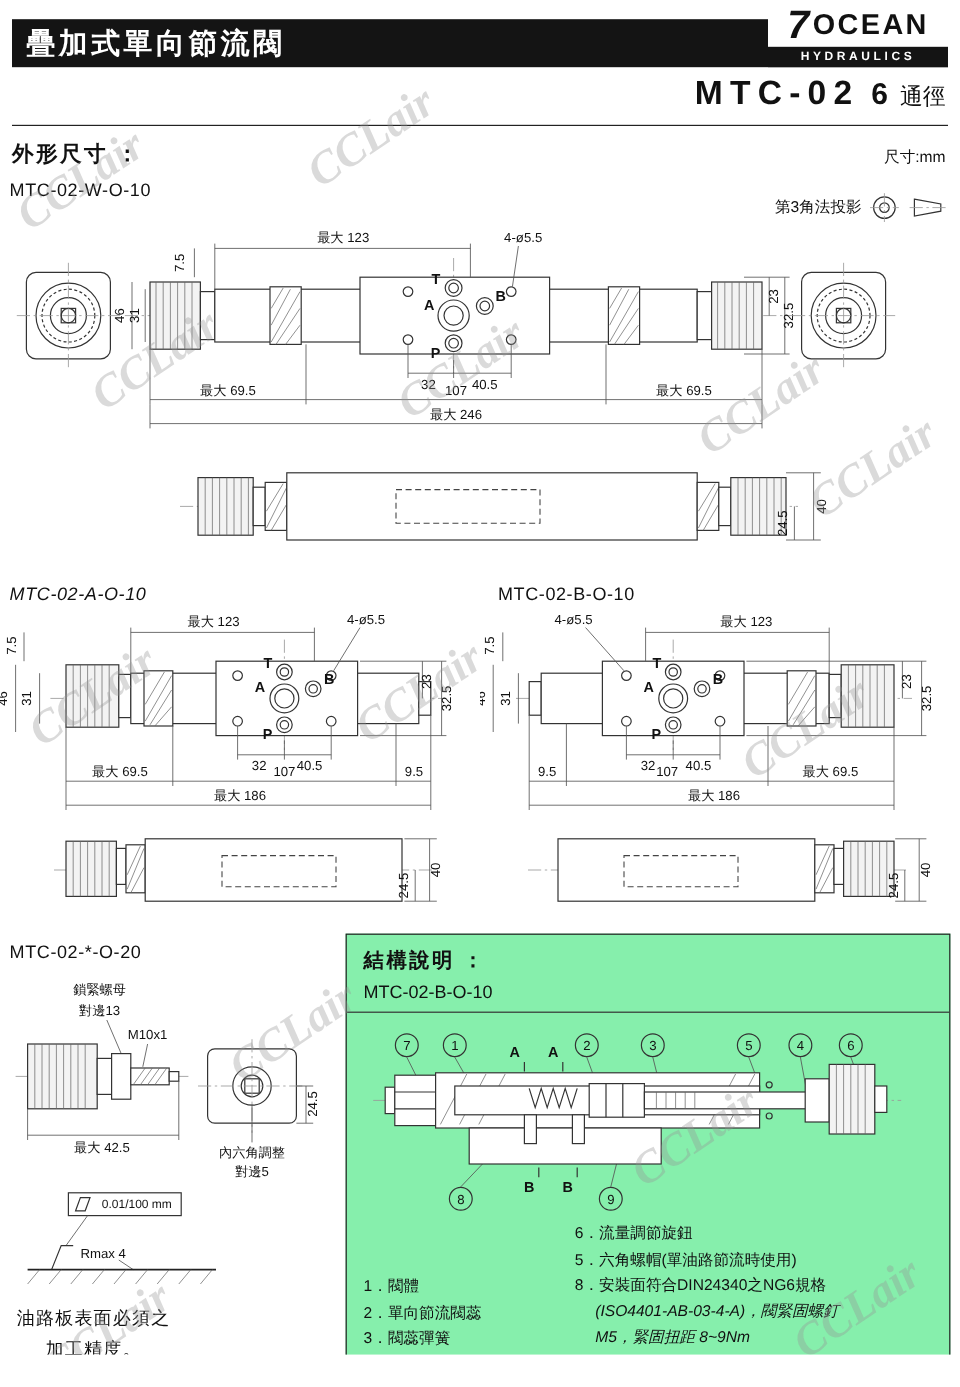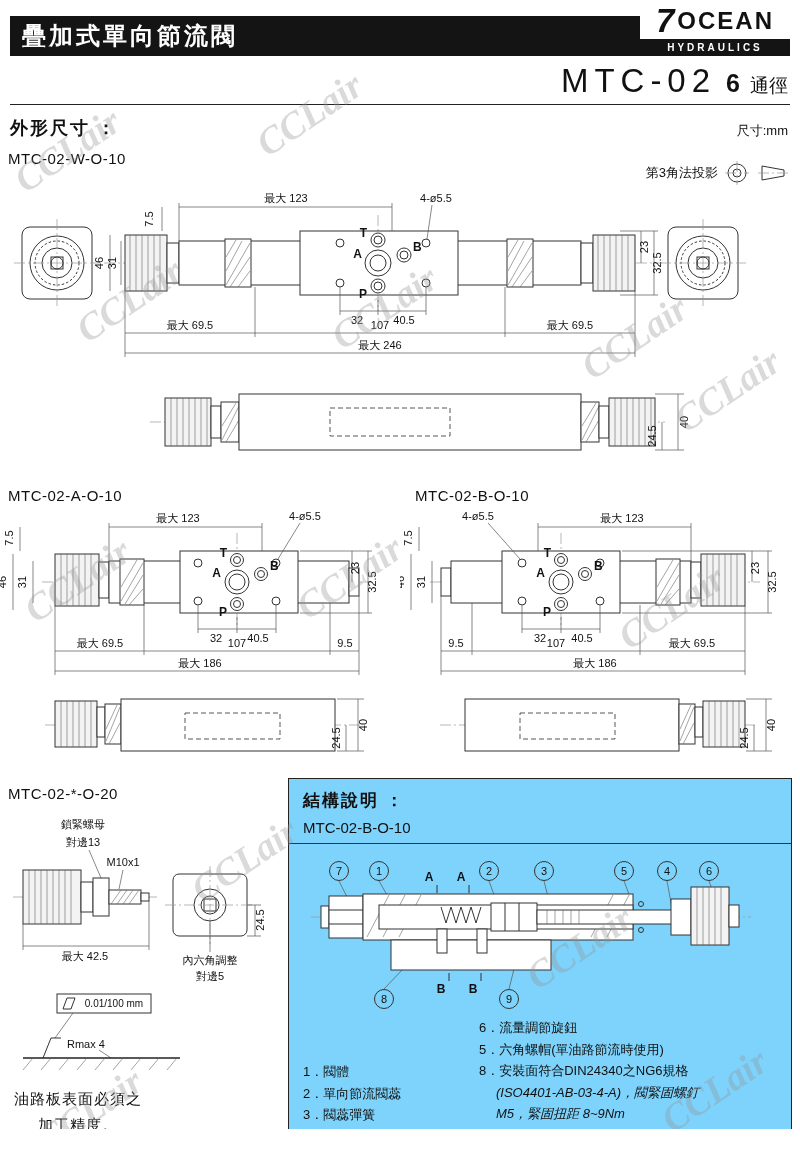--- a/index.html
+++ b/index.html
@@ -12,21 +12,21 @@
   .hdr-title { font-size:24px; font-weight:bold; letter-spacing:3px; }
   .logo { position:absolute; right:10px; top:2px; width:150px; height:54px; background:#fff;
           display:flex; flex-direction:column; z-index:3; }
   .logo-top { flex:1; display:flex; align-items:center; justify-content:center; gap:3px; }
   .logo-seven { font-size:33px; font-weight:900; font-style:italic; line-height:1; }
   .logo-name { font-size:24px; font-weight:800; letter-spacing:2px; }
   .logo-strip { height:17px; background:#141414; color:#fff; font-size:10px; letter-spacing:3px;
                 text-align:center; line-height:17px; font-weight:bold; }
 
   .model-line { position:absolute; right:12px; top:62px; display:flex; align-items:baseline; gap:10px; z-index:2; }
-  .model-big { font-size:33px; font-weight:normal; letter-spacing:6px; }
+  .model-big { font-size:28px; font-weight:bold; letter-spacing:6px; }
   .model-size { font-size:25px; font-weight:bold; }
   .model-unit { font-size:19px; }
   .rule { position:absolute; left:10px; top:104px; width:780px; border-top:1.5px solid #222; }
   .sec-title { position:absolute; left:10px; top:116px; font-size:18px; font-weight:bold; letter-spacing:2px; }
   .unit-label { position:absolute; right:12px; top:122px; font-size:13px; }
   .dwg-label { position:absolute; font-size:15px; letter-spacing:.5px; z-index:2; }
   .proj { position:absolute; right:10px; top:160px; display:flex; align-items:center; gap:6px; font-size:13px; z-index:2; }
 
   .abs-svg { position:absolute; z-index:1; }
   svg text { font-family:"Liberation Sans","DejaVu Sans",sans-serif; }
@@ -38,21 +38,21 @@
   .ln { fill:none; stroke:#333; stroke-width:1; }
   .thin { fill:none; stroke:#666; stroke-width:.6; }
   .cl { fill:none; stroke:#999; stroke-width:.7; stroke-dasharray:11 3 2 3; }
   .dim { fill:none; stroke:#555; stroke-width:.7; }
   .dash { fill:none; stroke:#444; stroke-width:.9; stroke-dasharray:5 3; }
 
   .wm { position:absolute; font-family:"Liberation Serif","DejaVu Serif",serif; font-style:italic;
         font-weight:bold; font-size:38px; color:rgba(150,150,150,.35); transform:rotate(-34deg);
         z-index:4; pointer-events:none; white-space:nowrap; }
 
-  .sbox { position:absolute; left:288px; top:778px; width:504px; height:370px; border:1.5px solid #222; z-index:2; background:#7dd3fc; }
+  .sbox { position:absolute; left:288px; top:778px; width:504px; height:370px; border:1.5px solid #222; z-index:2; background:#86efac; }
   .sbox-title { position:absolute; left:14px; top:10px; font-size:17px; font-weight:bold; letter-spacing:2px; }
   .sbox-model { position:absolute; left:14px; top:40px; font-size:15px; }
   .sbox-rule { position:absolute; left:0; top:64px; width:100%; border-top:1px solid #333; }
   .sbox-svg { position:absolute; left:2px; top:70px; }
   .legend { position:absolute; top:238px; font-size:13px; line-height:21.5px; }
   .legend.l { left:14px;margin-top:44px; }
   .legend.r { left:190px; }
   .legend .cont { padding-left:17px;font-style:italic; }
   .notes { position:absolute; left:14px; top:1086px; font-size:15px; line-height:26px; letter-spacing:1px; z-index:2;text-align:center; }
 </style>
@@ -207,21 +207,21 @@
       <path class="thin" d="M615 213V261M621 213V261M627 213V261M633 213V261M639 213V261M645 213V261M651 213V261"></path>
       <line class="dim" x1="655" y1="265" x2="684" y2="265"></line>
       <line class="dim" x1="655" y1="209" x2="684" y2="209"></line>
       <line class="dim" x1="662" y1="237" x2="662" y2="265"></line>
       <text class="dtxt" x="656" y="251" text-anchor="middle" transform="rotate(-90 656 251)">24.5</text>
       <line class="dim" x1="678" y1="209" x2="678" y2="265"></line>
       <text class="dtxt" x="688" y="237" text-anchor="middle" transform="rotate(-90 688 237)">40</text>
     </g>
   </svg>
 
-  <div class="dwg-label" style="left:8px; top:487px;">MTC-02-A-O-10</div>
+  <div class="dwg-label" style="left:8px; top:487px;font-style:italic;">MTC-02-A-O-10</div>
   <div class="dwg-label" style="left:415px; top:487px;">MTC-02-B-O-10</div>
 
   <svg class="abs-svg" style="left:0; top:505px;" width="400" height="265" viewBox="0 0 400 265">
     <g>
       <line class="cl" x1="42" y1="77" x2="372" y2="77"></line>
       <line class="cl" x1="237" y1="28" x2="237" y2="122"></line>
       <rect class="knurl" x="55" y="49" width="44" height="52"></rect>
       <path class="thin" d="M61 49V101M67 49V101M73 49V101M79 49V101M85 49V101M91 49V101"></path>
       <rect class="fill" x="99" y="57" width="10" height="36"></rect>
       <rect class="fill" x="109" y="56" width="240" height="42"></rect>

